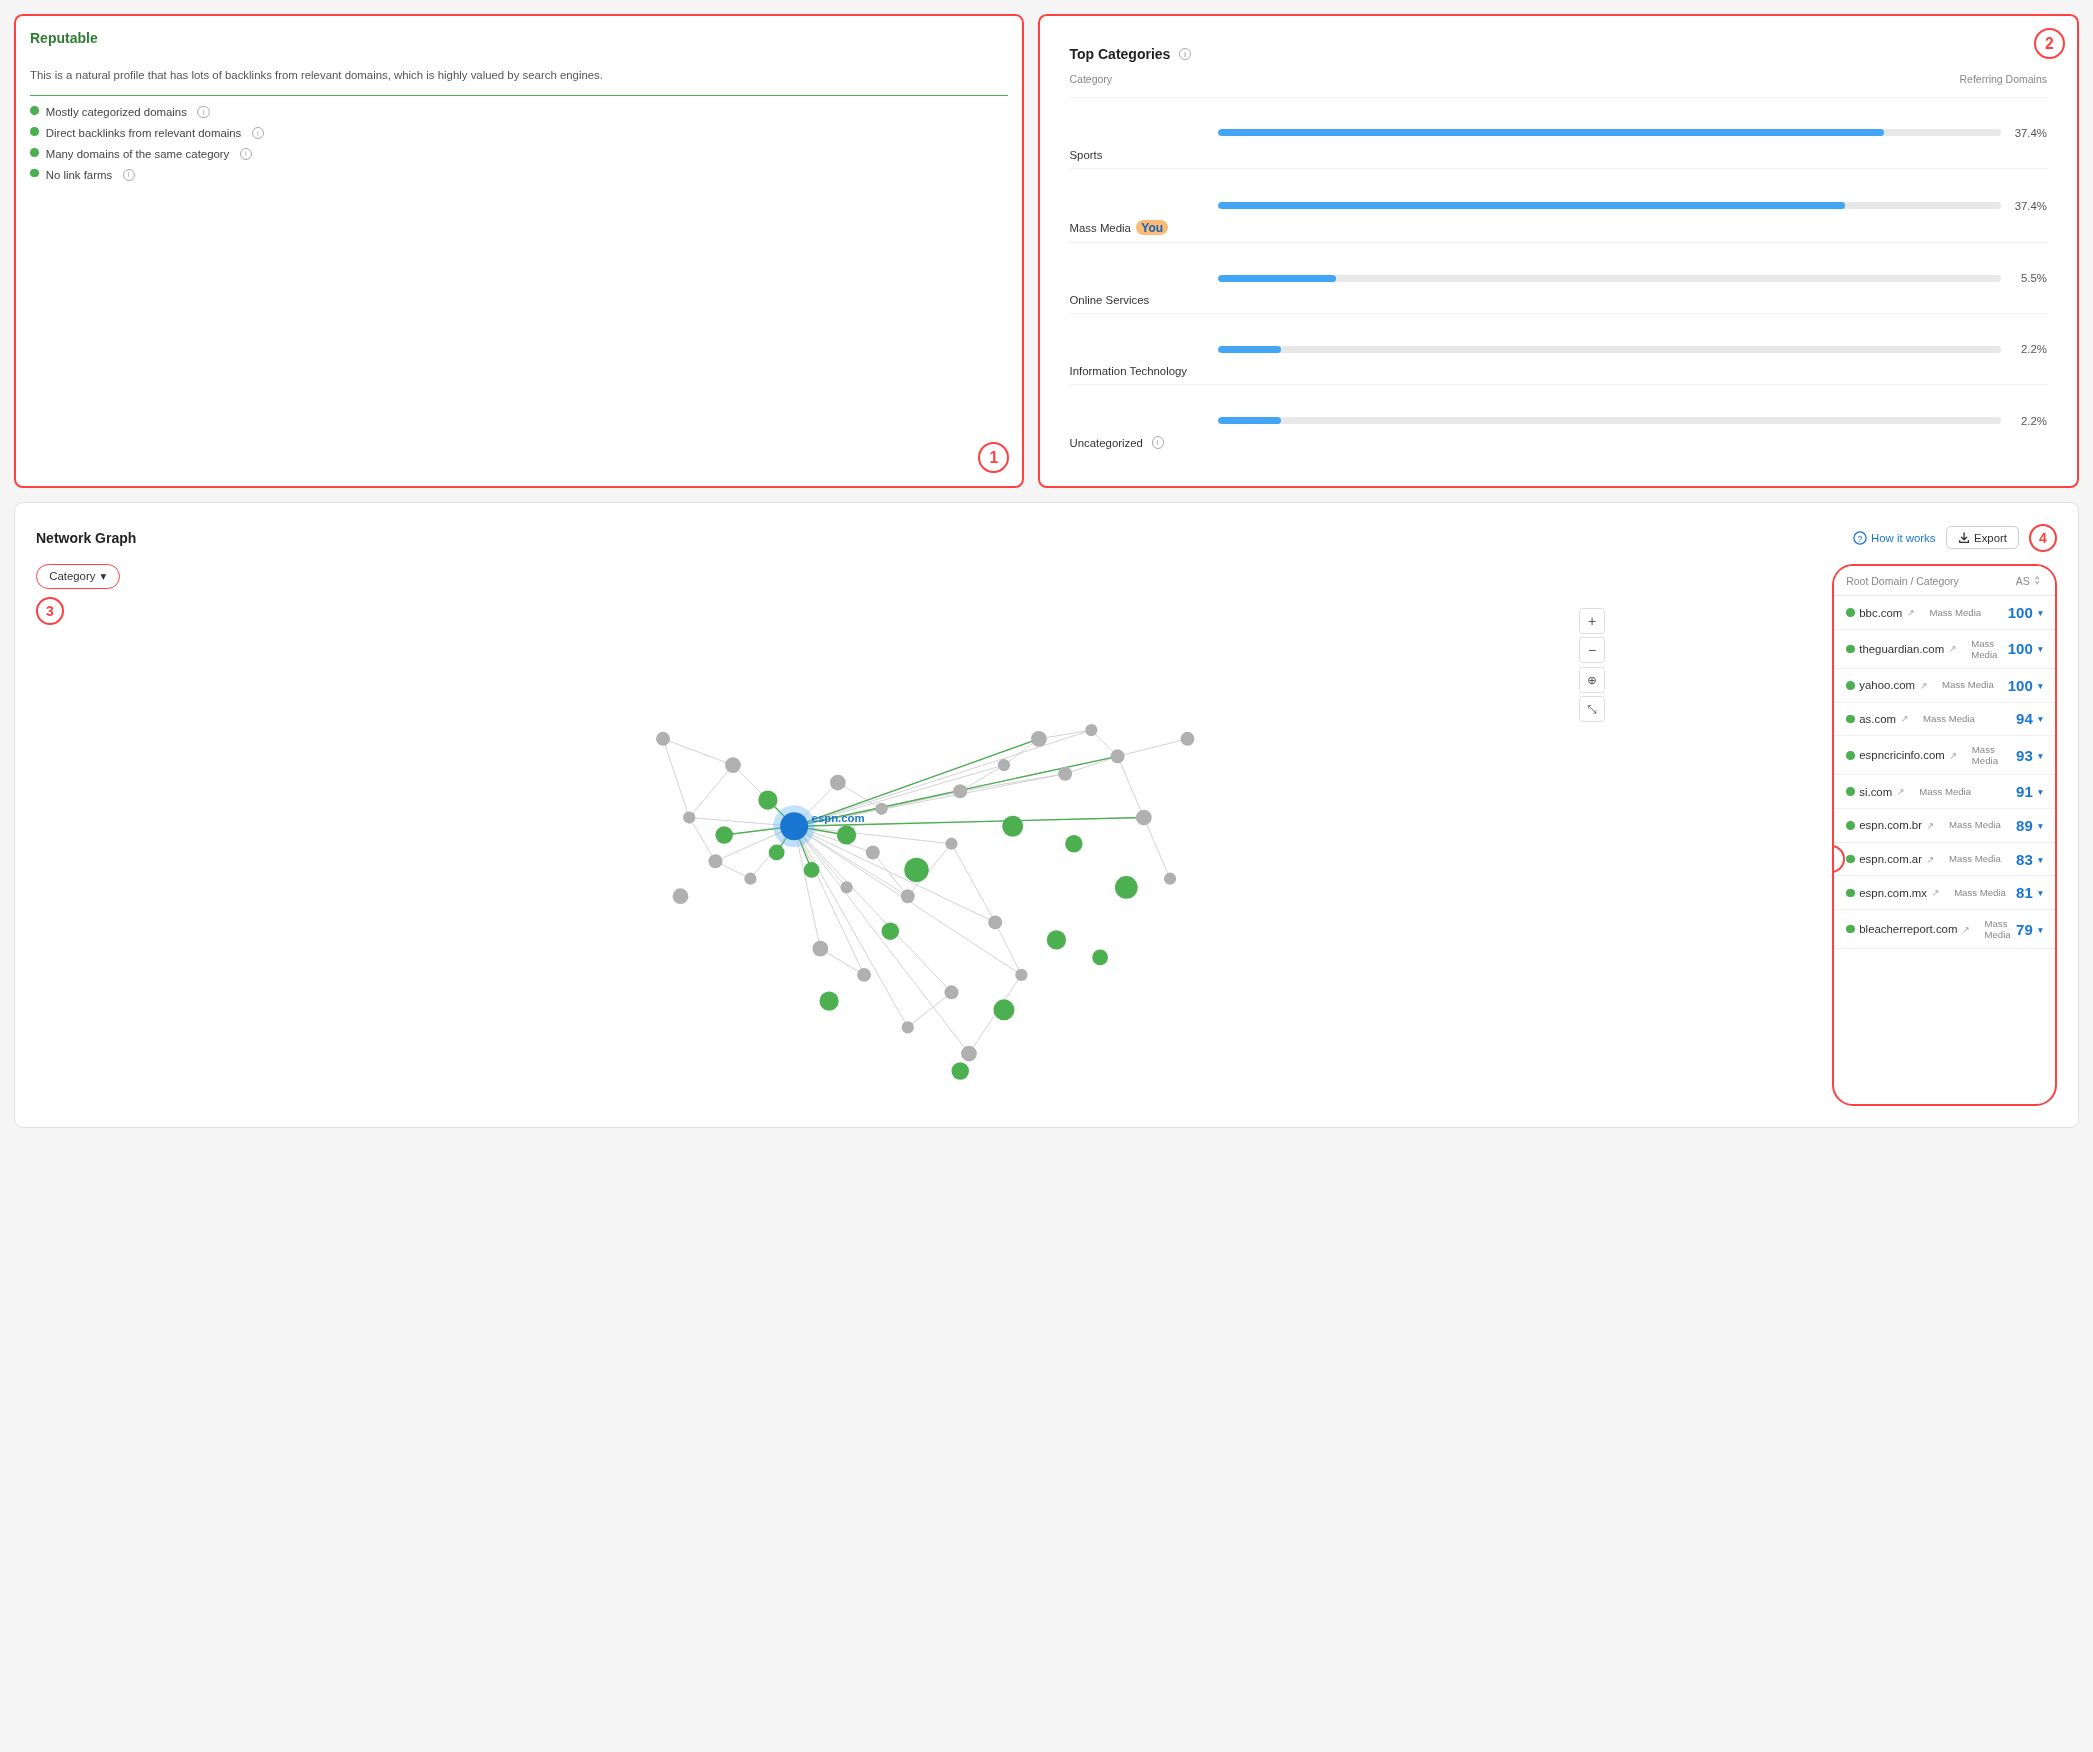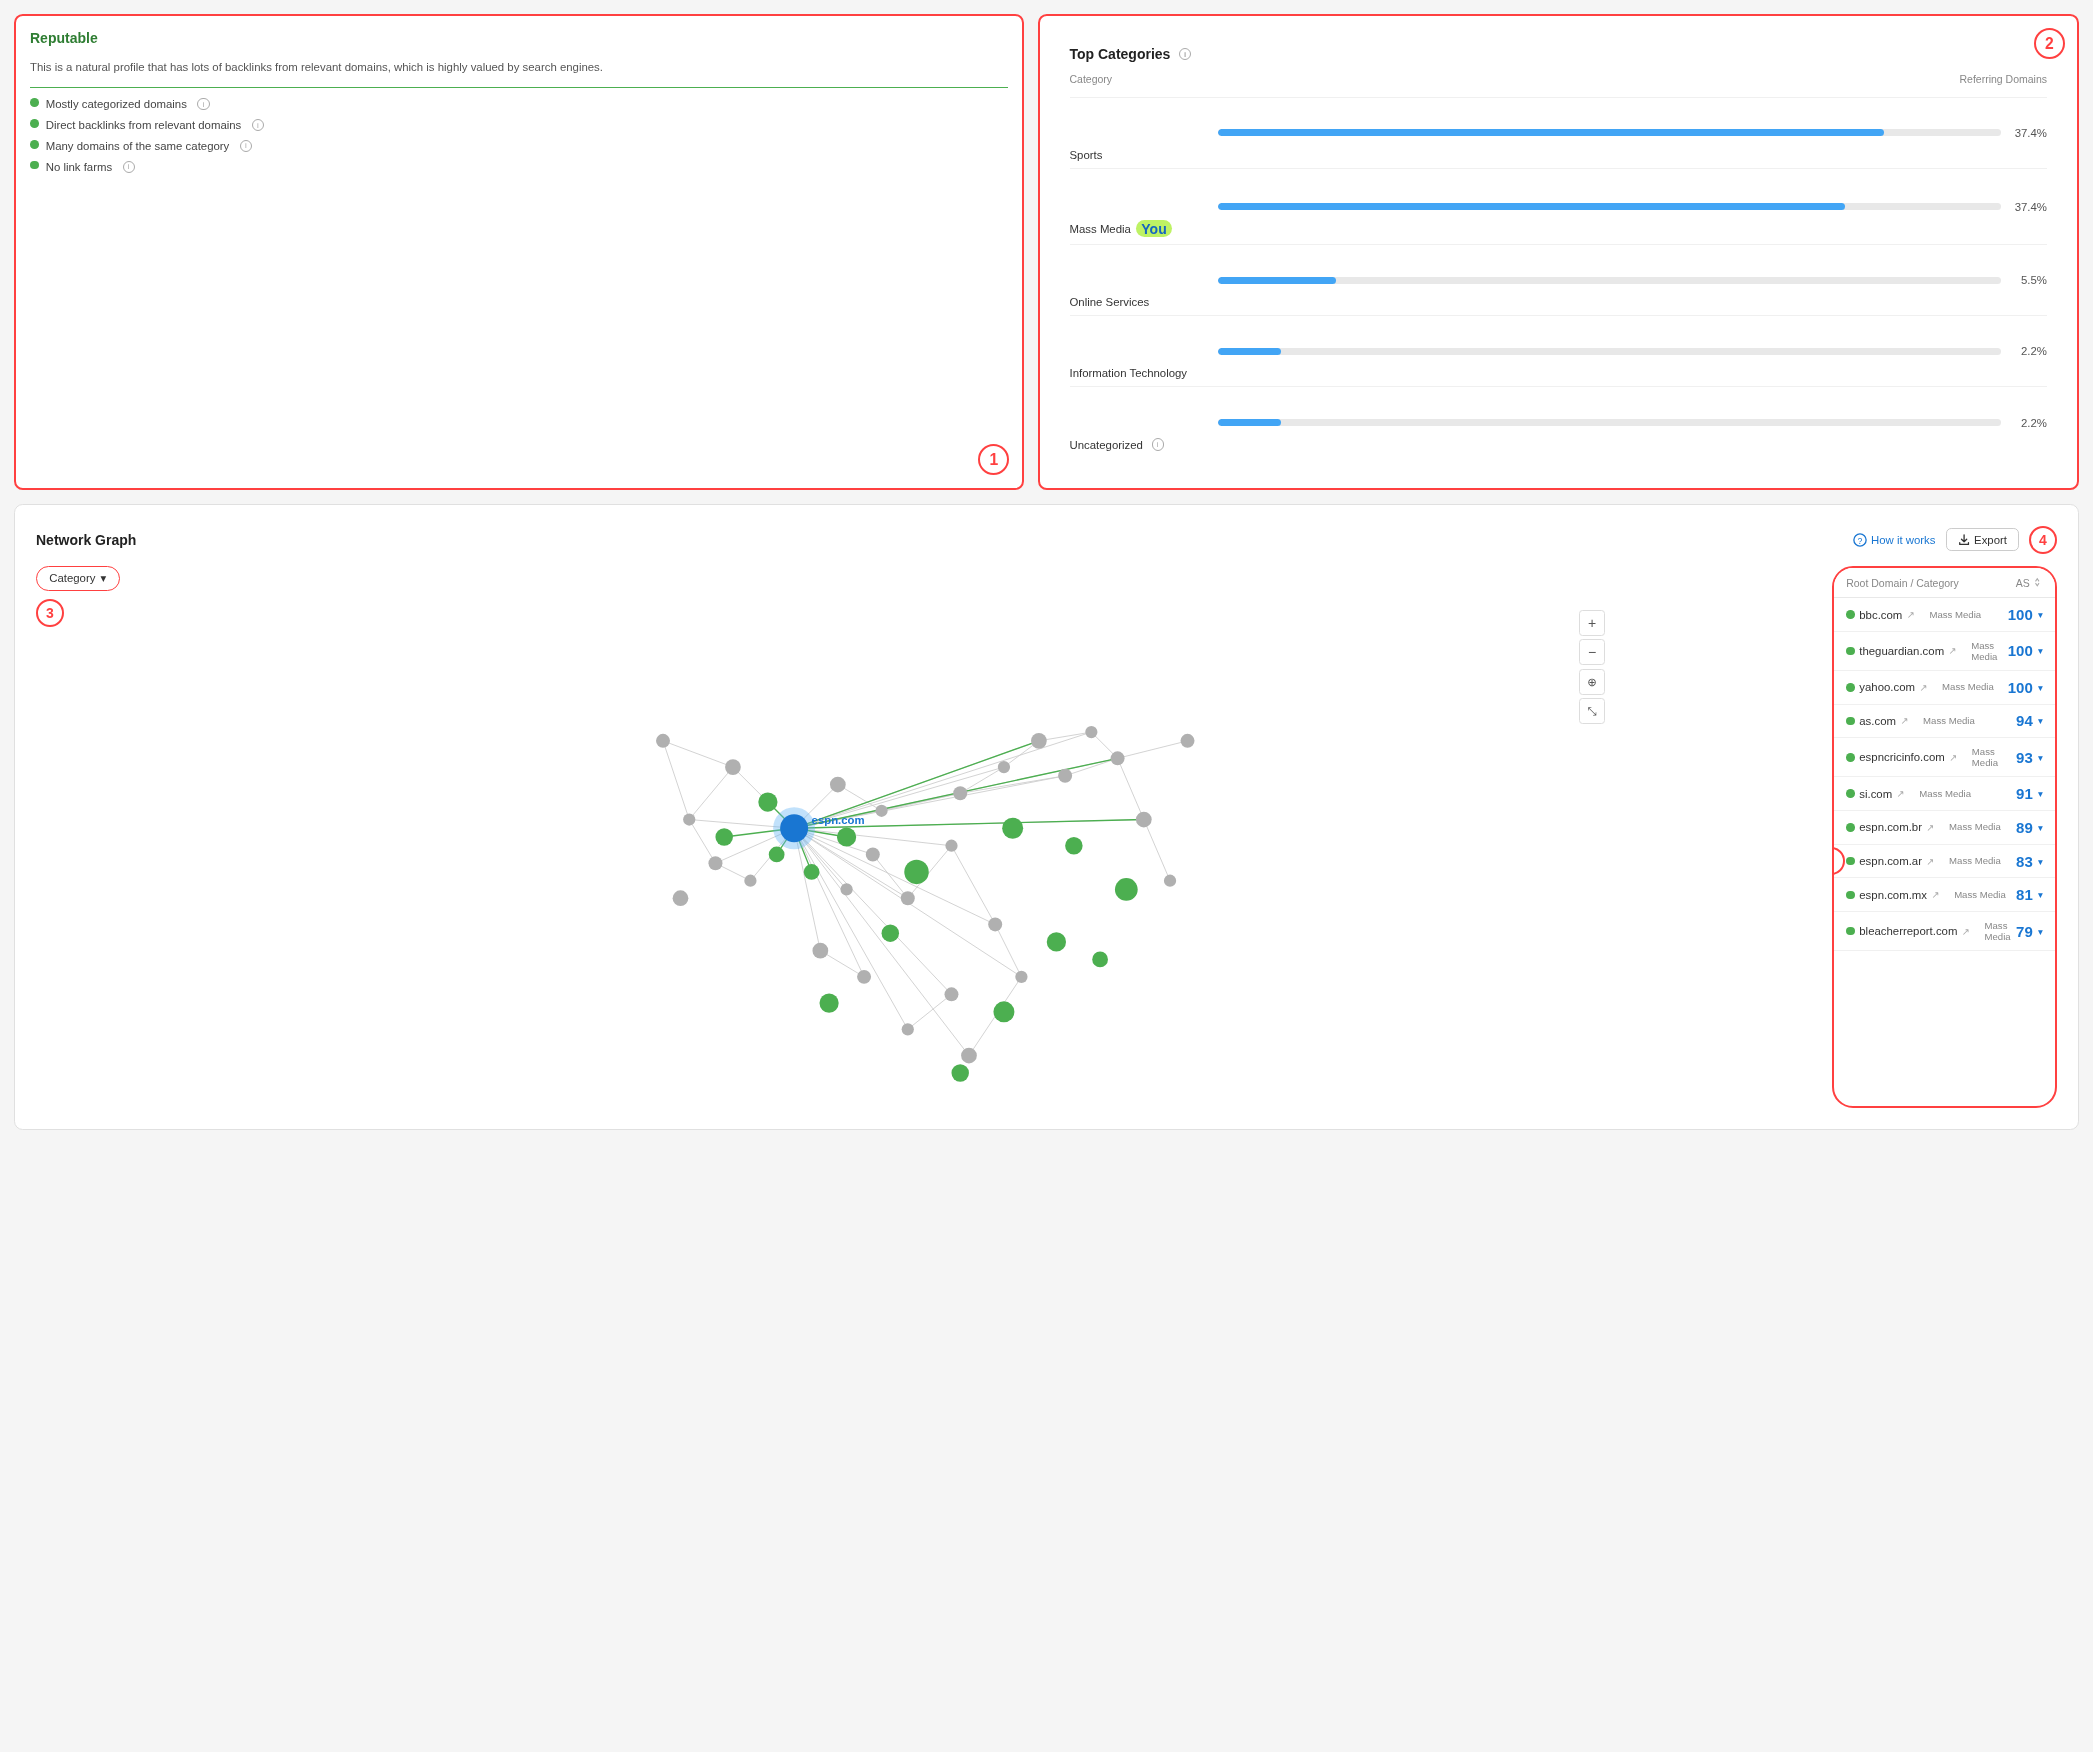--- a/index.html
+++ b/index.html
@@ -23,21 +23,21 @@
       border: 2.2px solid #ff4040;
       border-radius: 8.7px;
       padding: 14px;
       background: #fff;
       position: relative;
     }
     .reputable-title {
       font-size: 14px;
       font-weight: 700;
       color: #2e7d32;
-      margin-bottom: 13px;
+      margin-bottom: 21px;
     }
     .reputable-desc {
       font-size: 11.4px;
       color: #555;
       line-height: 1.5;
       margin-bottom: 10.5px;
       border-bottom: 1.7px solid #4caf50;
       padding-bottom: 10.5px;
     }
     .reputable-items {
@@ -113,23 +113,23 @@
     .cat-name {
       min-width: 140px;
       font-size: 11.4px;
       color: #333;
       display: flex;
       align-items: center;
       gap: 5.2px;
       margin-top: 44px;
     }
     .you-badge {
-      background: #bef264;
+      background: #fdba74;
       color: #1565c0;
-      font-size: 14px;
+      font-size: 12px;
       padding: 0.9px 5.2px;
       border-radius: 8.7px;
       font-weight: 600;
     }
     .bar-container {
       flex: 1;
       height: 7px;
       background: #e8e8e8;
       border-radius: 3.5px;
       overflow: hidden;

